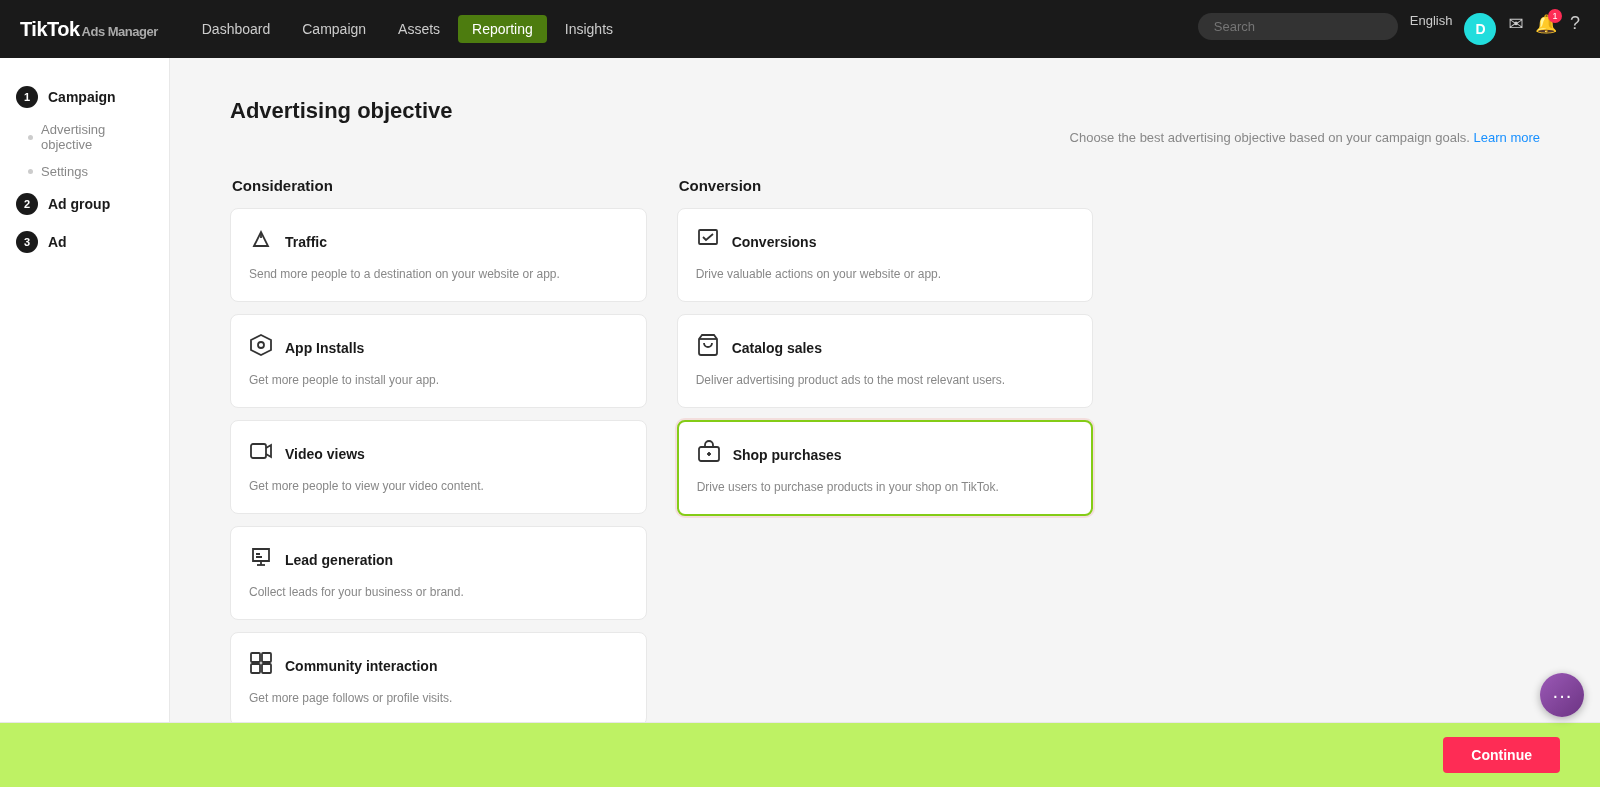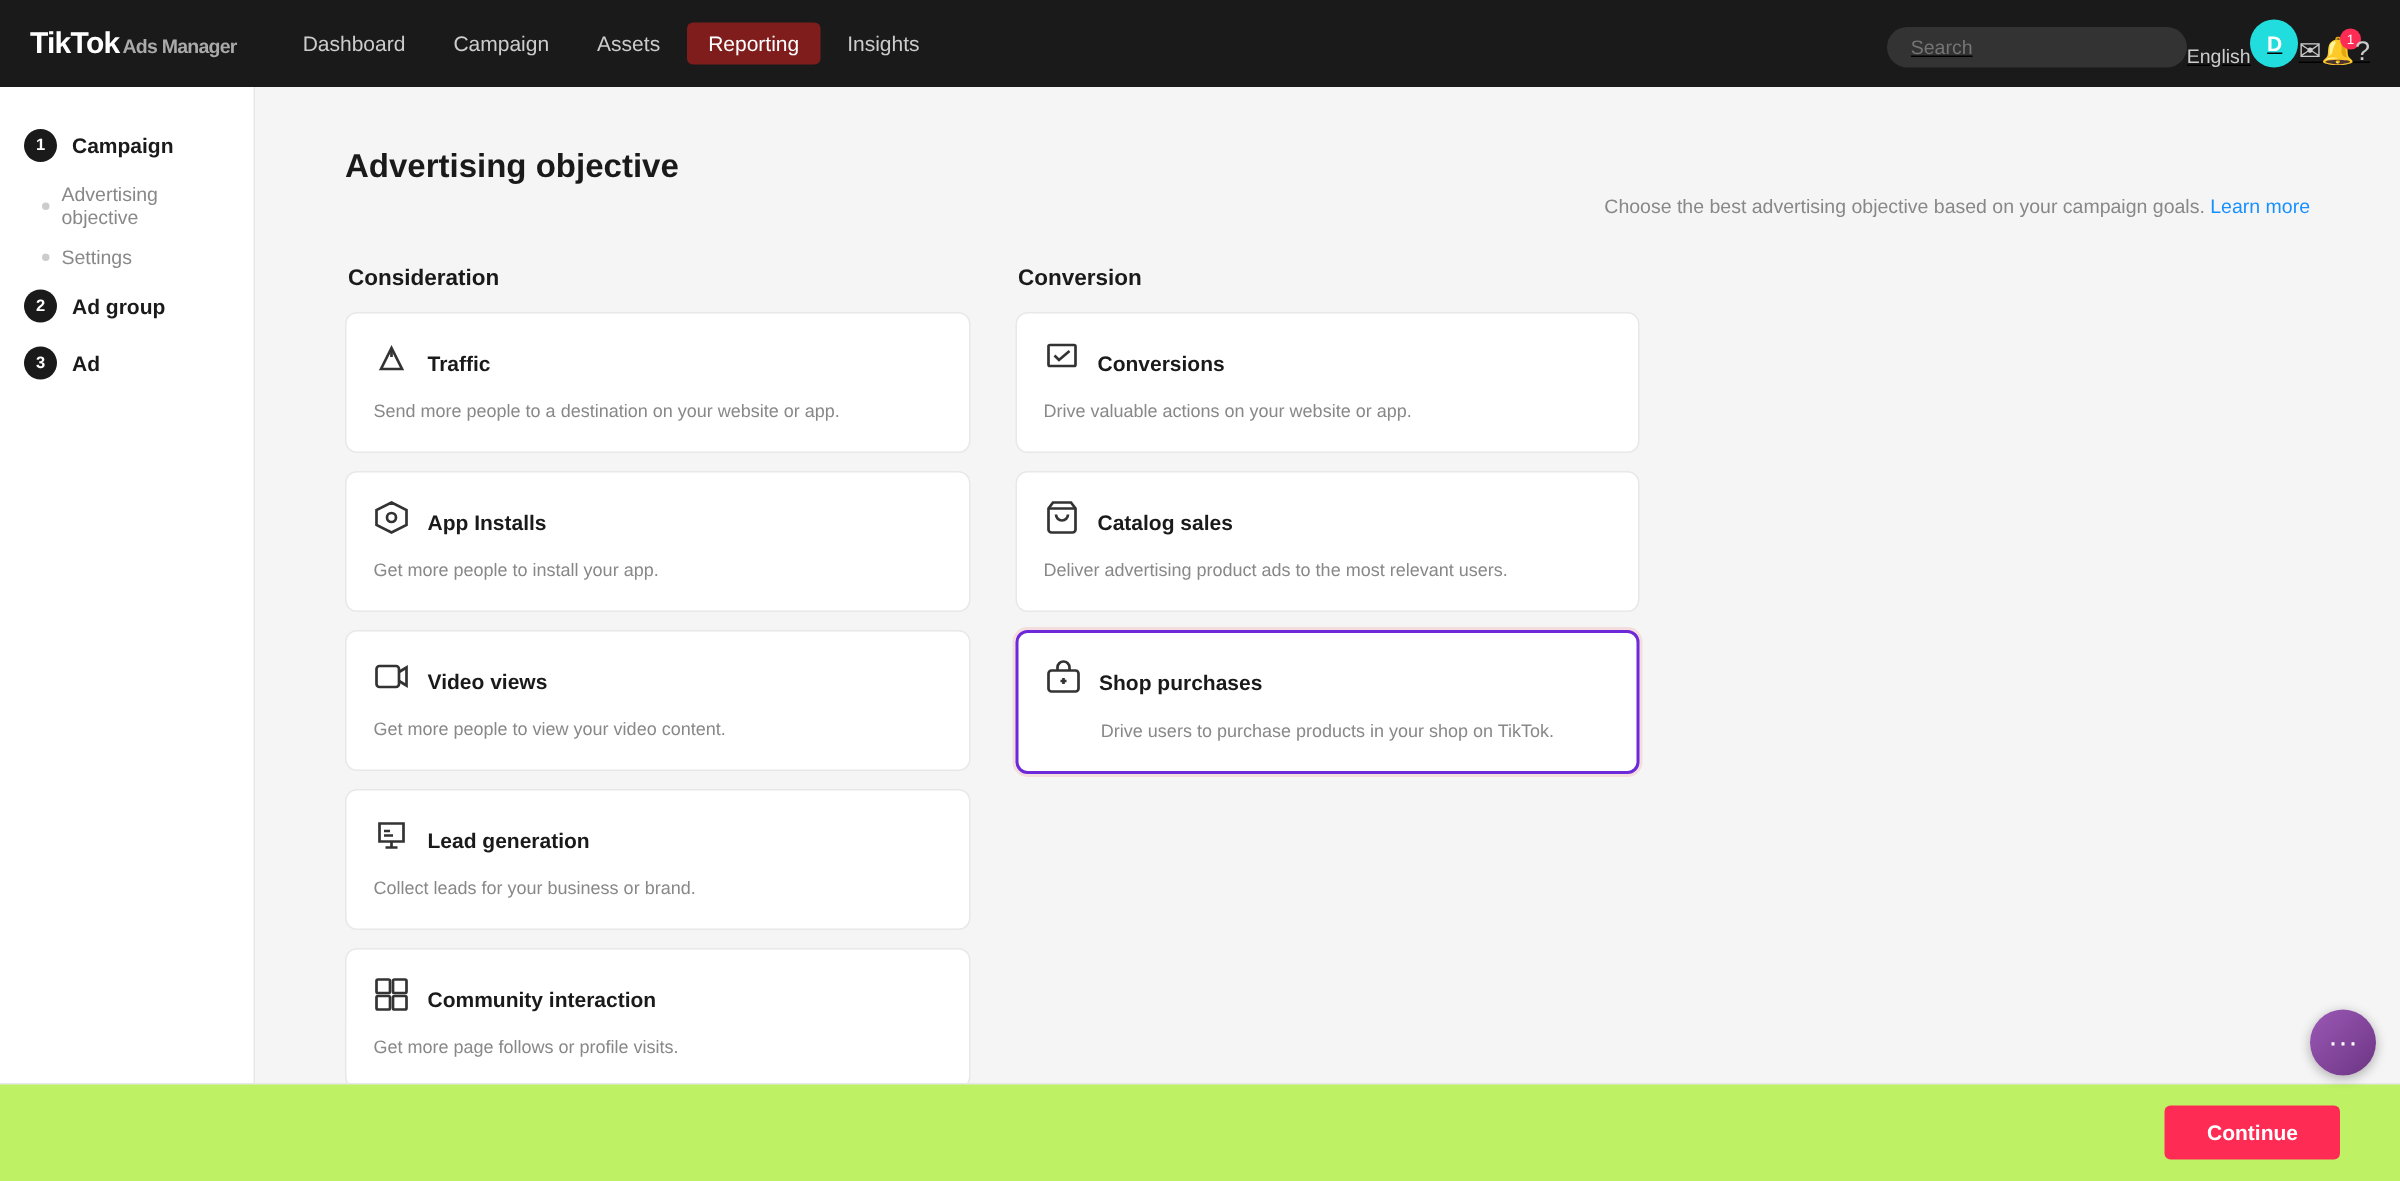--- a/index.html
+++ b/index.html
@@ -39,25 +39,25 @@
       flex: 1;
     }
     .nav-link {
       color: #ccc;
       font-size: 14px;
       padding: 6px 14px;
       border-radius: 4px;
       cursor: pointer;
       text-decoration: none;
     }
-    .nav-link.active { color: white; background: #7f1d1d; }
+    .nav-link.active { color: white; background: #4d7c0f; }
     .nav-right {
       display: flex;
-      align-items: flex-end;
-      text-decoration: underline;
+      align-items: flex-start;
+      gap: 12px;
     }
     .search-box {
       background: #333;
       border: none;
       border-radius: 20px;
       padding: 6px 16px;
       color: #ccc;
       width: 200px;
       font-size: 13px;
       outline: none;
@@ -189,23 +189,22 @@
     }
     .objective-card {
       background: white;
       border: 1.5px solid #e8e8e8;
       border-radius: 8px;
       padding: 18px 18px;
       cursor: pointer;
       transition: border-color 0.15s;
     }
     .objective-card.selected {
-      border: 2px solid #6d28d9;
+      border: 2px solid #84cc16;
       box-shadow: 0 0 0 2px rgba(229,57,53,0.12);
-      text-align: center;
     }
     .card-header {
       display: flex;
       align-items: center;
       gap: 12px;
       margin-bottom: 8px;
     }
     .card-icon {
       font-size: 22px;
       color: #333;

